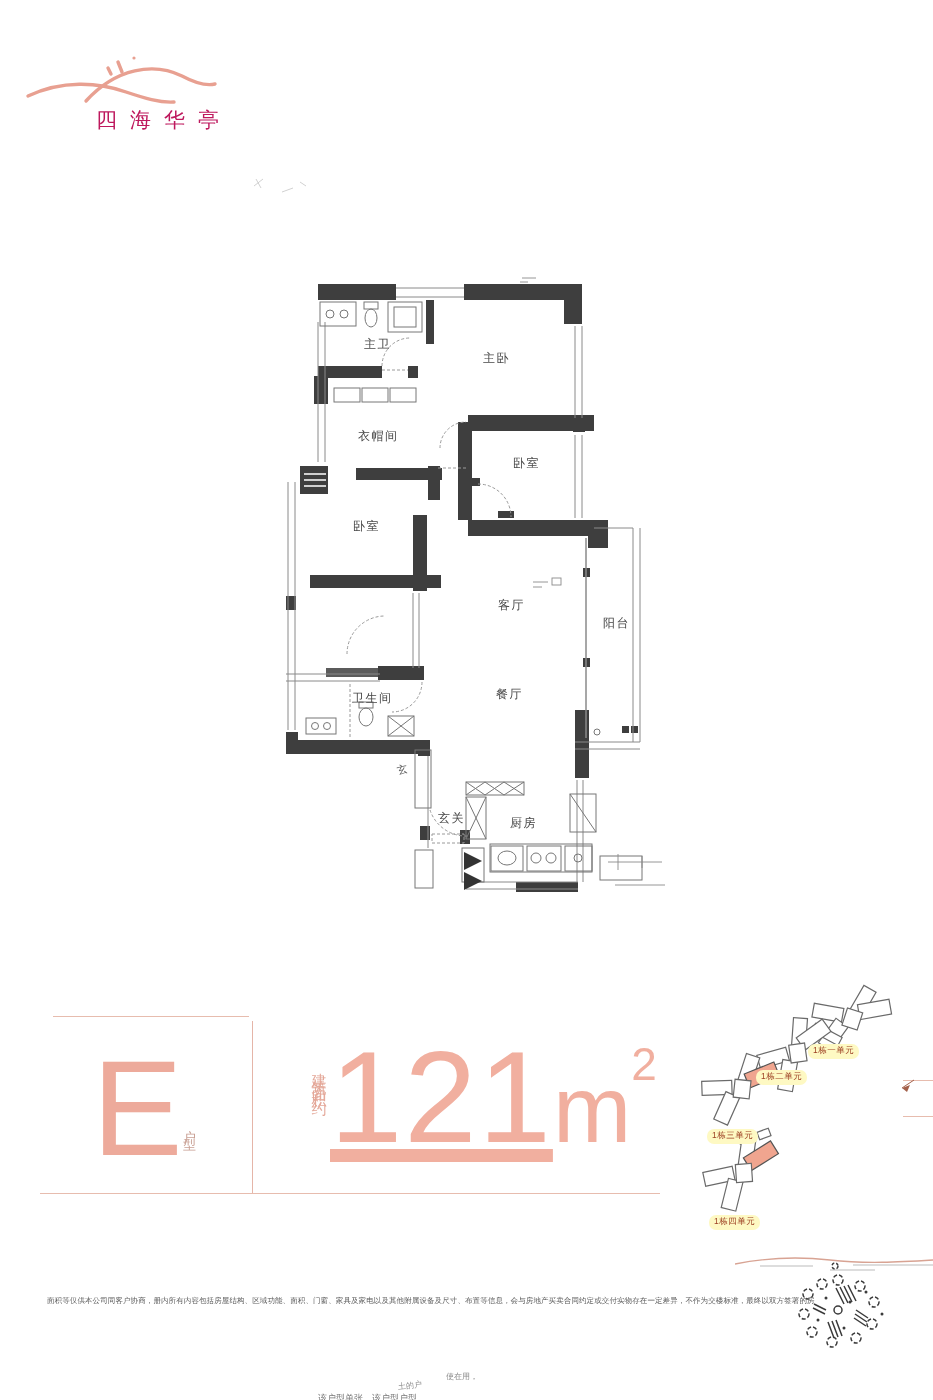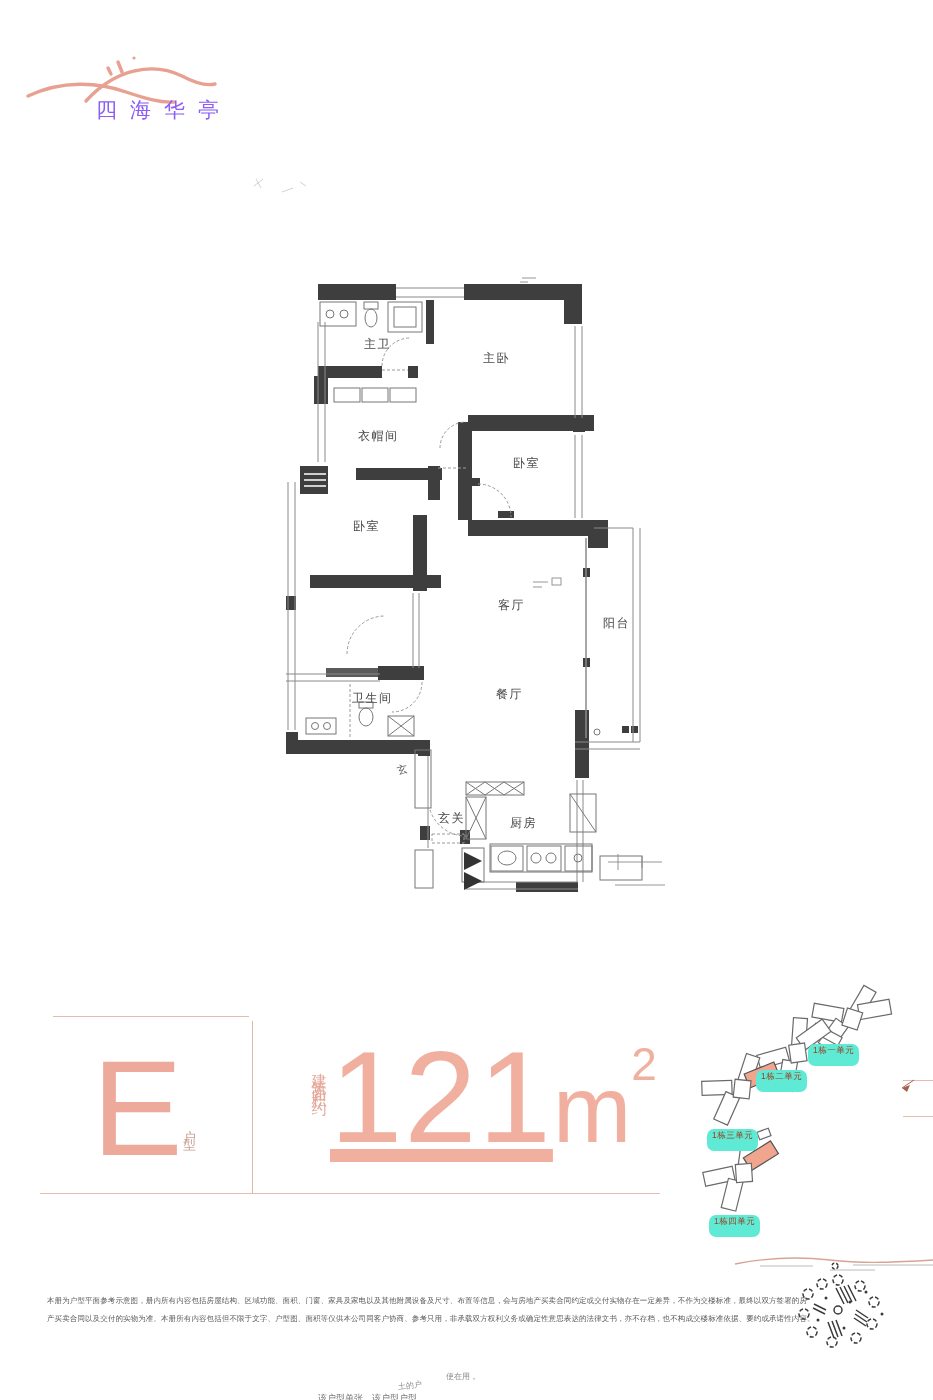--- a/index.html
+++ b/index.html
@@ -5,22 +5,22 @@
   html,body{margin:0;padding:0;background:#e9e9e9;}
   *{box-sizing:border-box;}
   #page{
     position:relative;width:933px;height:1400px;margin:0 auto;
     background:#ffffff;overflow:hidden;
     font-family:"Liberation Sans","DejaVu Sans",sans-serif;
   }
   .abs{position:absolute;}
   
   #brand-name{
-    left:96px;top:96px;font-size:21px;letter-spacing:13px;
-    color:#8b5cf6;font-weight:400;
+    left:96px;top:106px;font-size:21px;letter-spacing:13px;
+    color:#be185d;font-weight:400;
   }
   
   .room-label{
     font-size:12px;color:#474747;letter-spacing:1.5px;white-space:nowrap;
   }
   .room-label.small{font-size:10.5px;color:#5a5a5a;}
   
   #unit-letter{
     left:92px;top:1040px;font-size:136px;line-height:1;font-weight:100;
     color:#edaa9b;letter-spacing:0;
@@ -34,21 +34,21 @@
   }
   #area-group{
     left:330px;top:1032px;color:#f1af9f;font-weight:100;white-space:nowrap;
   }
   #area-value{font-size:130px;line-height:1;letter-spacing:2px;text-decoration:underline;}
   #area-unit{font-size:94px;line-height:1;}
   #area-exp{font-size:46px;line-height:1;vertical-align:62px;}
   .pink-line{background:#e7bcae;height:1px;}
   
   .pill{
-    height:22px;line-height:13px;border-radius:7px;background:#5eead4;
+    height:15px;line-height:13px;border-radius:7px;background:#fef9c3;
     color:#9c3f22;font-size:8.5px;text-align:center;letter-spacing:0.5px;
     padding:0 5px;white-space:nowrap;
   }
   
   #disclaimer{left:47px;top:1292px;width:726px;}
   .disc-line{
     font-size:7.5px;color:#5a5a5a;line-height:18px;white-space:nowrap;
     letter-spacing:0.1px;
   }
   .frag{color:#8a8a8a;font-size:8px;white-space:nowrap;}
@@ -315,21 +315,20 @@
       <circle cx="70" cy="40" r="1.5"></circle>
         <circle cx="46" cy="36" r="1.5"></circle>
       <circle cx="64" cy="66" r="1.5"></circle>
         <circle cx="38" cy="58" r="1.5"></circle>
       <circle cx="86" cy="30" r="1.5"></circle>
         <circle cx="102" cy="52" r="1.5"></circle>
     </g>
   </svg>
 
   <div class="abs" id="disclaimer">
-    <div class="disc-line">本册为户型平面参考示意图，册内所有内容包括房屋结构、区域功能、面积、门窗、家具及家电以及其他附属设备及尺寸、布置等信息，会与房地产买卖合同约定或交付实物存在一定差异，不作为交楼标准，最终以双方签署的房</div>
-    <div class="disc-line">产买卖合同以及交付的实物为准。本册所有内容包括但不限于文字、户型图、面积等仅供本公司同客户协商、参考只用，非承载双方权利义务或确定性意思表达的法律文书，亦不存档，也不构成交楼标准依据、要约或承诺性内容。</div>
+    <div class="disc-line">面积等仅供本公司同客户协商，册内所有内容包括房屋结构、区域功能、面积、门窗、家具及家电以及其他附属设备及尺寸、布置等信息，会与房地产买卖合同约定或交付实物存在一定差异，不作为交楼标准，最终以双方签署的房</div>
   </div>
 
   <span class="abs frag" style="left:398px;top:1380px;transform:rotate(-6deg)">土的户</span>
   <span class="abs frag" style="left:446px;top:1371px">使在用，</span>
   <span class="abs frag" style="left:318px;top:1392px;font-size:9px;color:#777">该户型单张　该户型户型</span>
 
 </div>
 
 </body></html>

